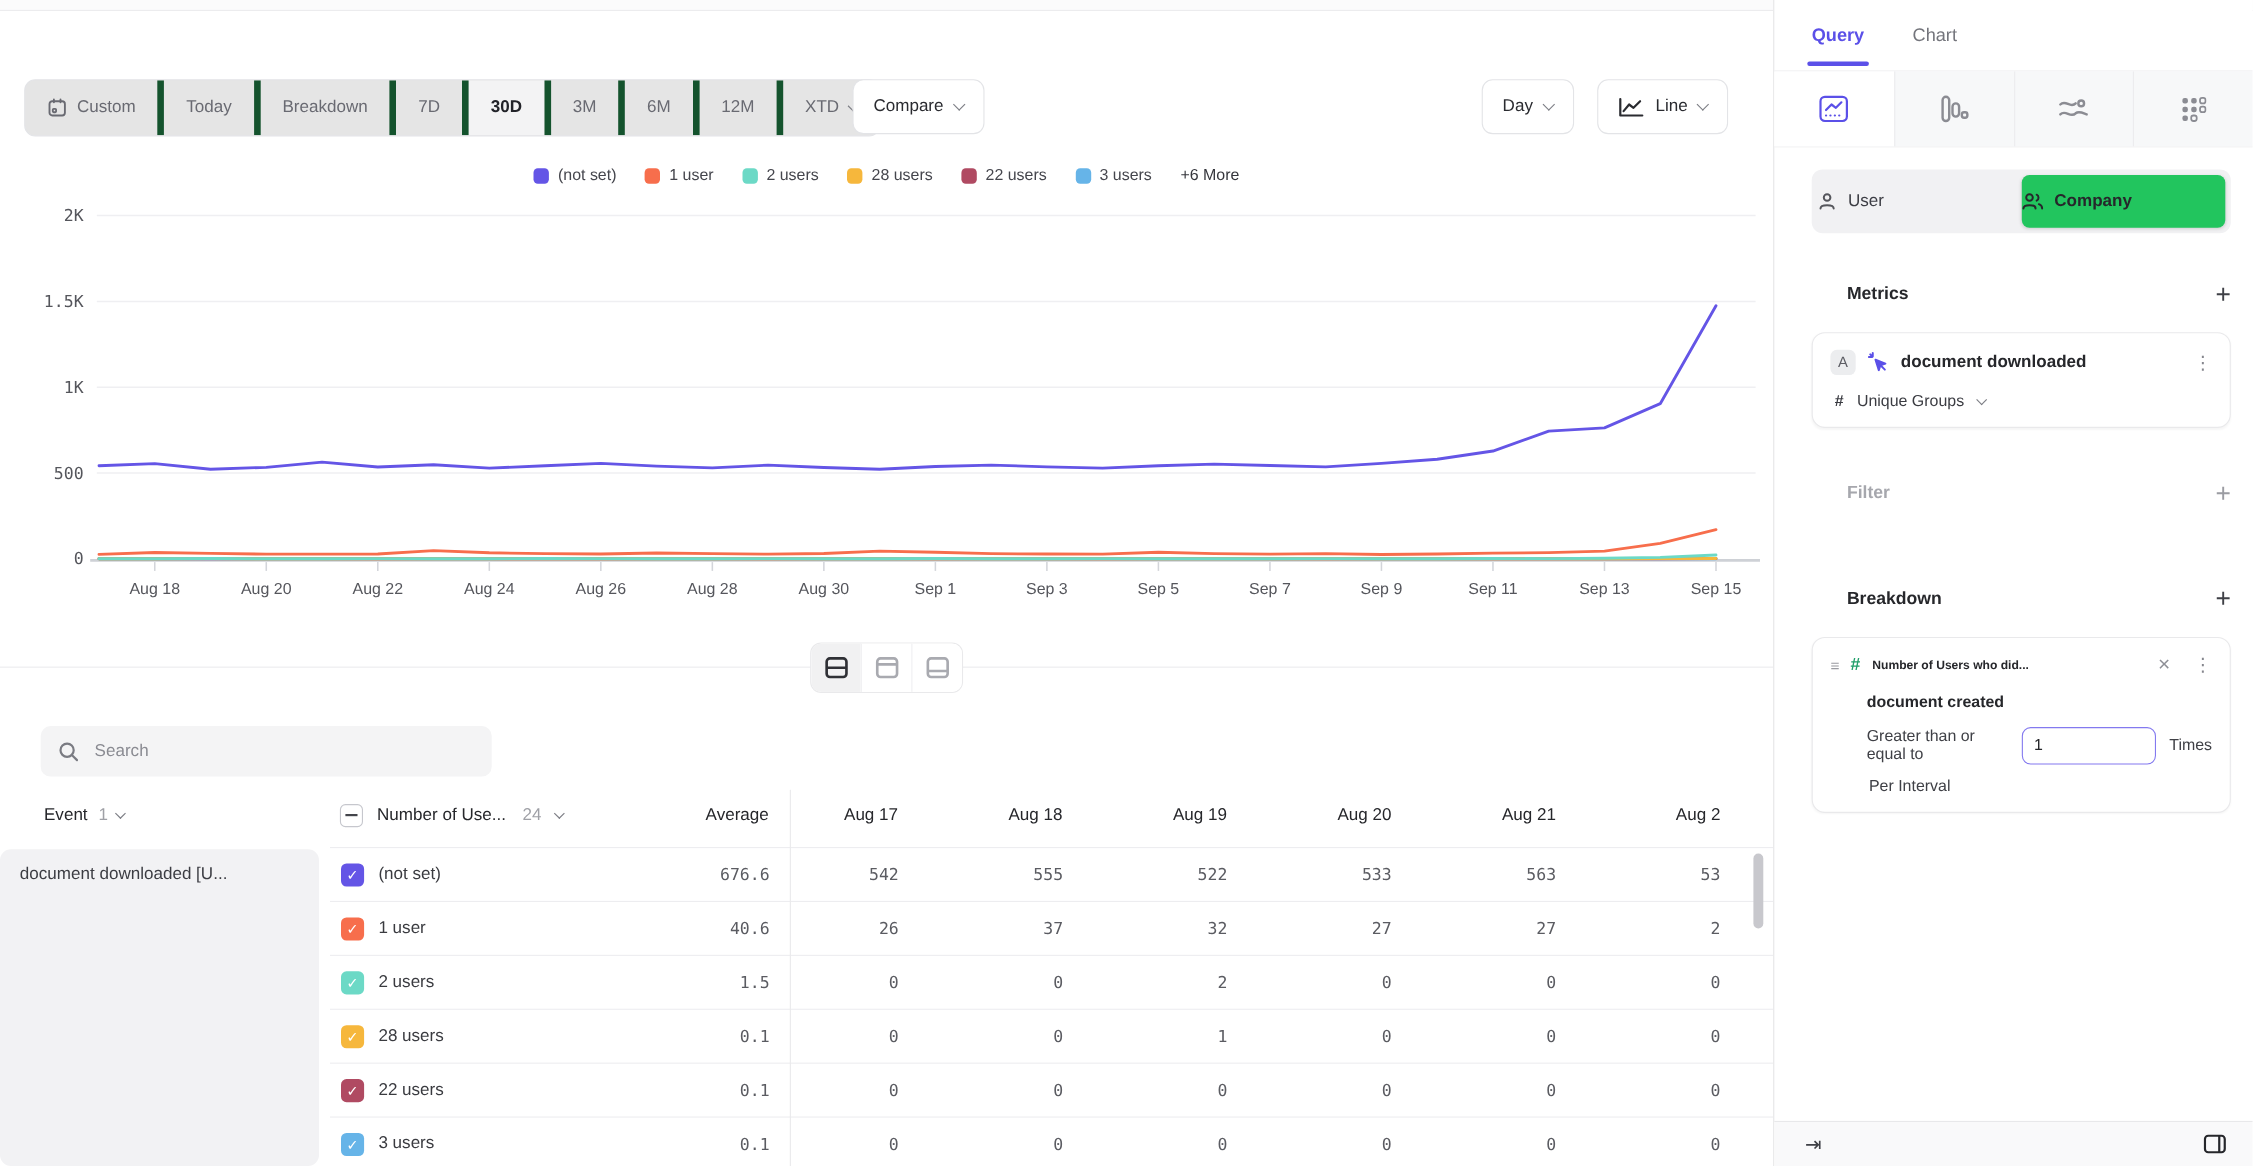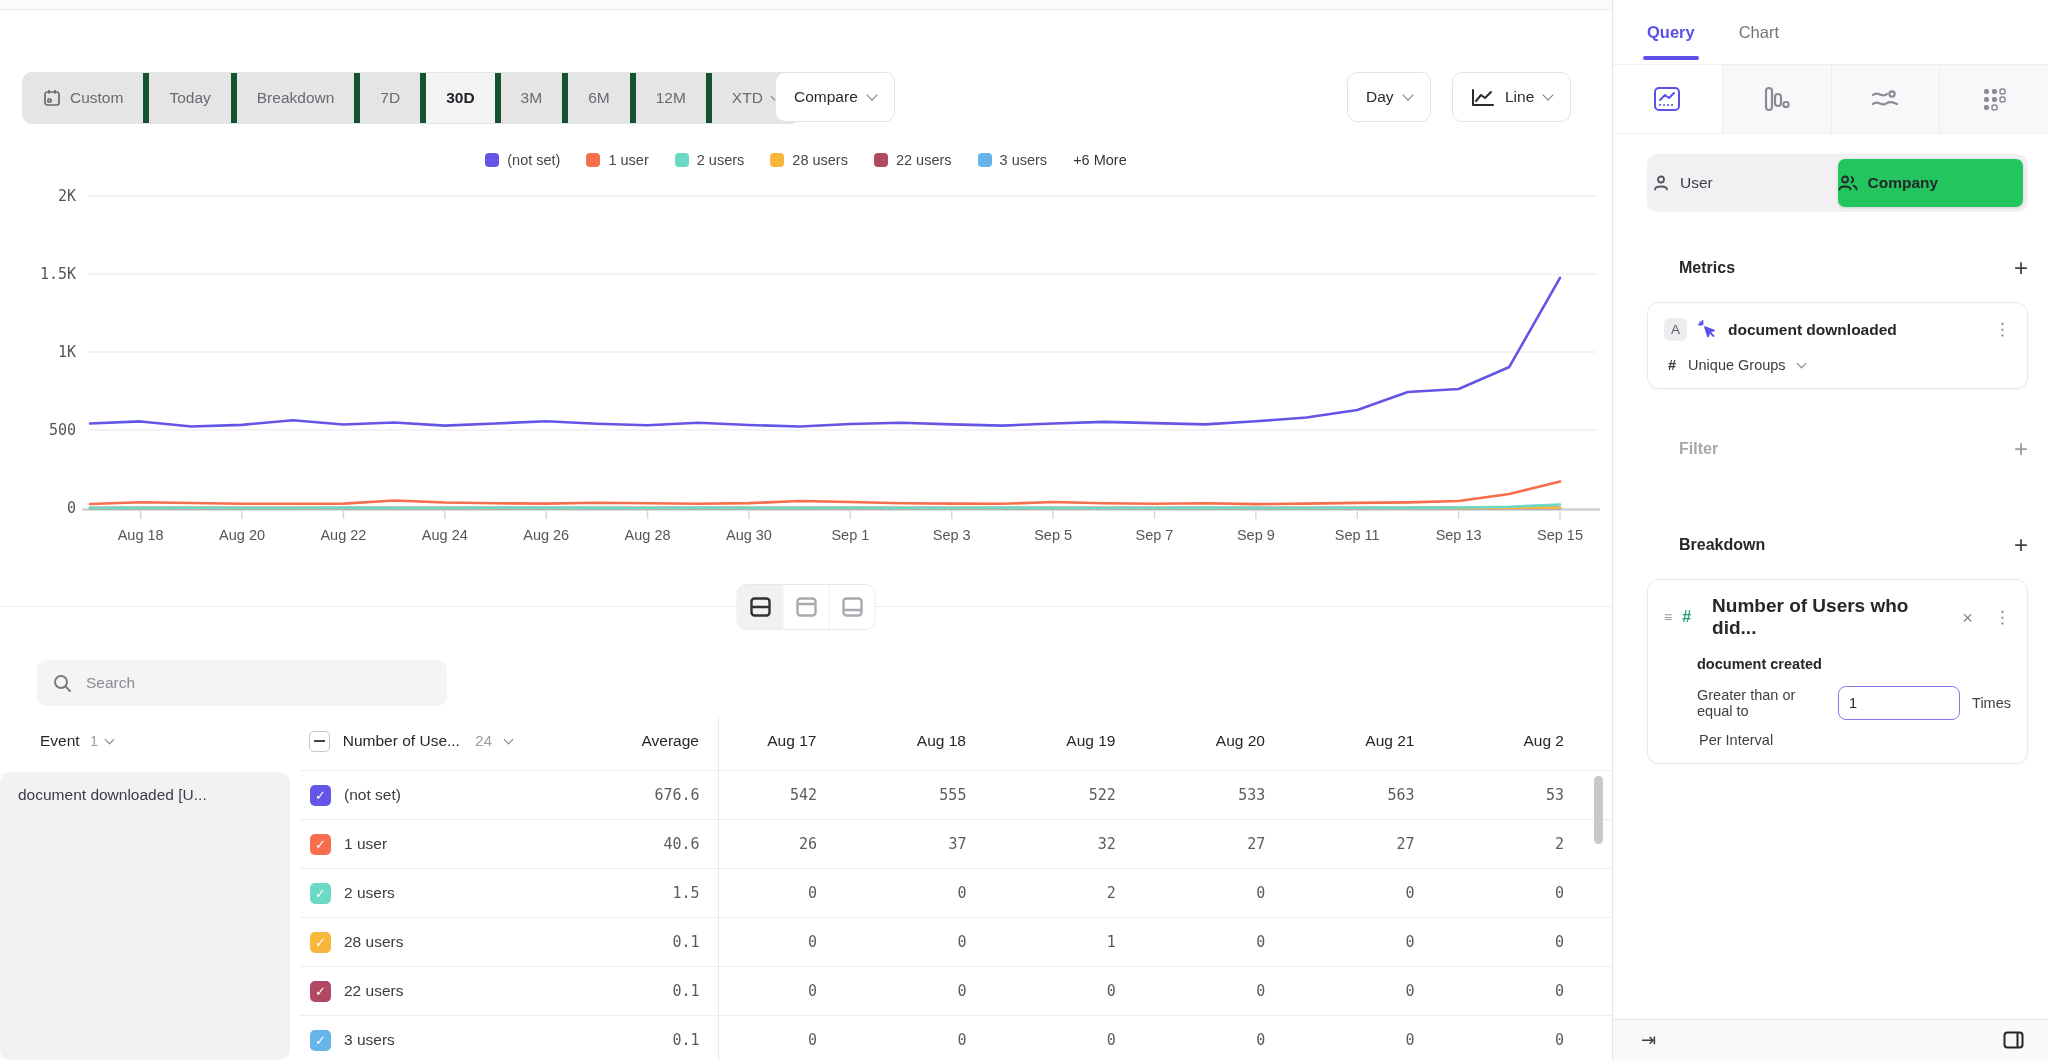--- a/index.html
+++ b/index.html
@@ -92,21 +92,21 @@
   .sec-head.dim .plus{color:#9b9ca2;}
   .card{margin-top:22px;border:1px solid #e9e9eb;border-radius:12px;background:#fff;box-shadow:0 1px 2px rgba(0,0,0,.04);
         padding:15px 16px;box-sizing:border-box;}
   .card-row{display:flex;align-items:center;gap:11px;}
   .badge-a{width:23px;height:23px;border-radius:6px;background:#ecedef;color:#5c5d64;font-size:13.5px;display:flex;
            align-items:center;justify-content:center;flex:0 0 auto;}
   .metric-title{font-size:15.5px;font-weight:bold;color:#26272b;flex:1;}
   .kebab{color:#85868d;font-size:17px;line-height:1;}
   .measure-row{margin-top:16px;display:flex;align-items:center;gap:12px;font-size:14.5px;color:#3b3c42;padding-left:4px;}
   .hash-dark{color:#3b3c42;font-weight:bold;}
-  .bd-title{font-size:19px;font-weight:bold;color:#26272b;flex:1;margin-left:10px;}
+  .bd-title{font-size:11px;font-weight:bold;color:#26272b;flex:1;}
   .hash-green{color:#23a06c;font-weight:bold;font-size:16px;}
   .drag{color:#9a9ba1;font-size:14px;letter-spacing:-1px;}
   .close-x{color:#8e8f96;font-size:19px;line-height:1;}
   .bd-sub{margin-top:17px;margin-left:33px;font-size:14.5px;font-weight:bold;color:#26272b;}
   .bd-cond{margin-top:14px;margin-left:33px;display:flex;align-items:center;gap:12px;font-size:14.5px;color:#3f4046;}
   .bd-cond input{width:122px;height:34px;border:1.6px solid #8379ef;border-radius:8px;box-sizing:border-box;
                  padding:0 10px;font-size:14.5px;color:#26272b;outline:none;font-family:"Liberation Sans",sans-serif;}
   .bd-per{margin-top:12px;margin-left:35px;font-size:14.5px;color:#3f4046;}
   .sb-footer{position:absolute;left:0;right:0;bottom:0;height:40px;background:#f9f9fa;border-top:1px solid #e8e8ea;
              display:flex;align-items:center;justify-content:space-between;padding:0 24px 0 28px;}

